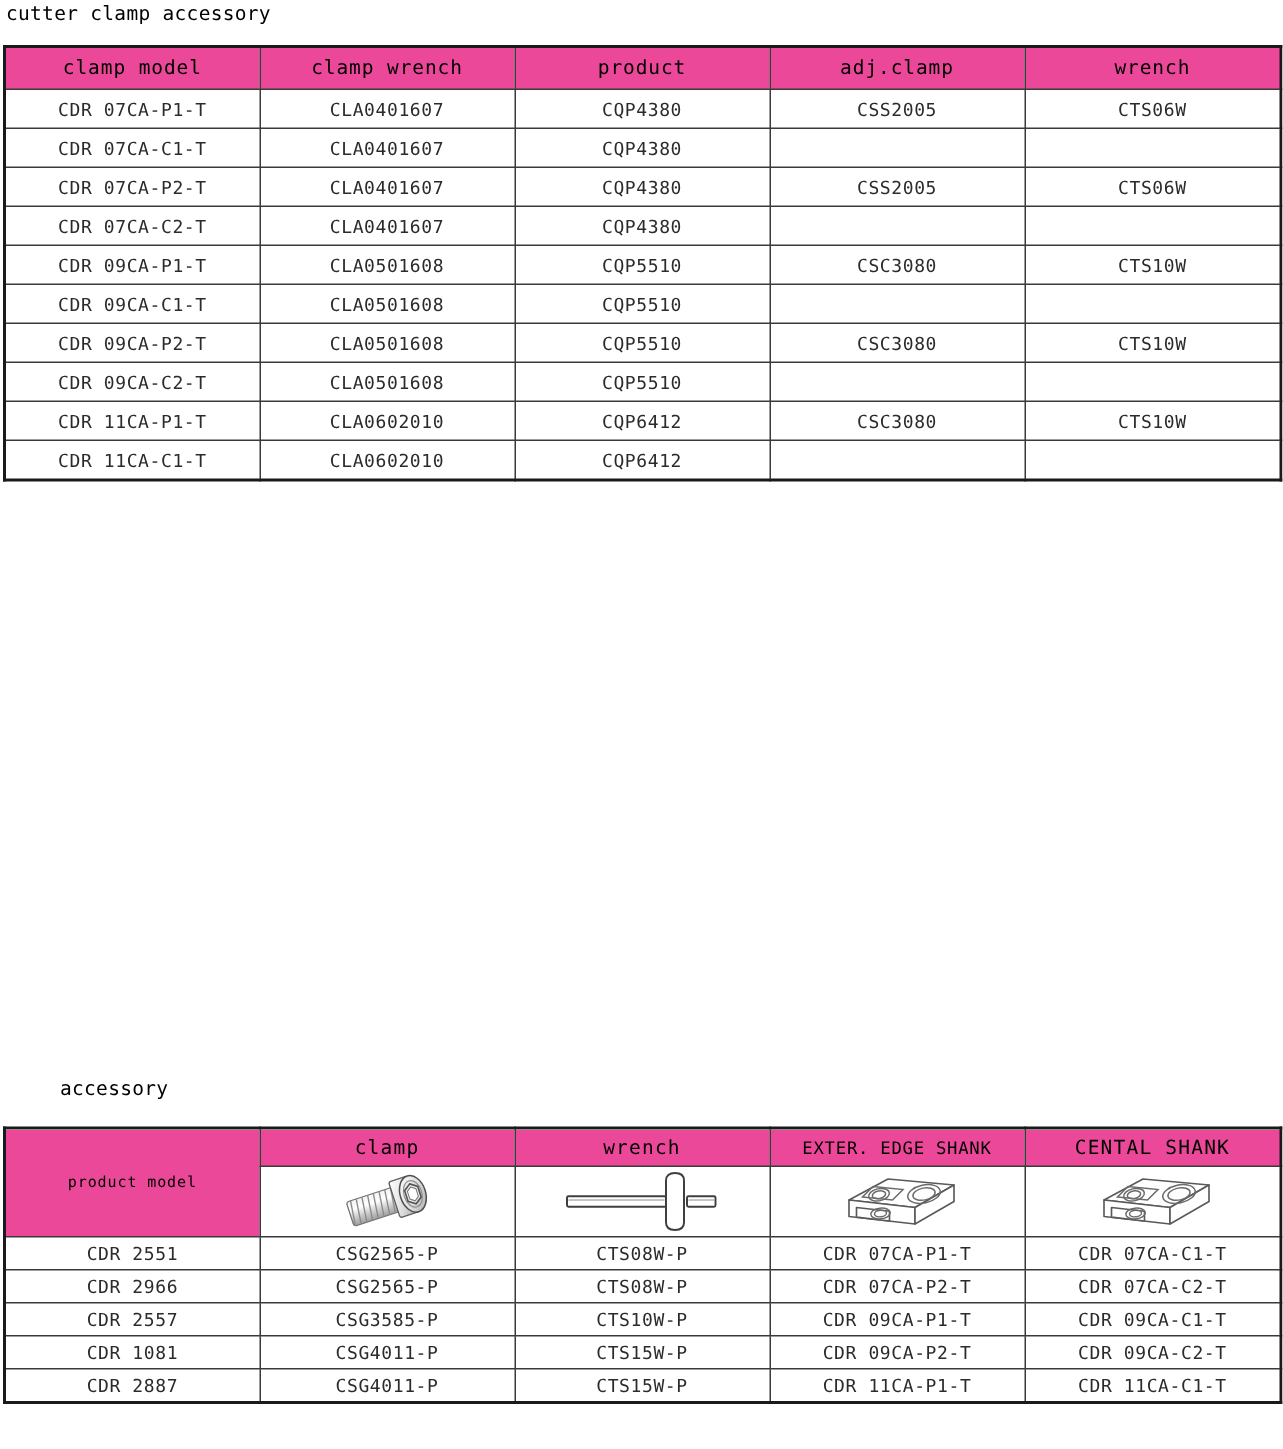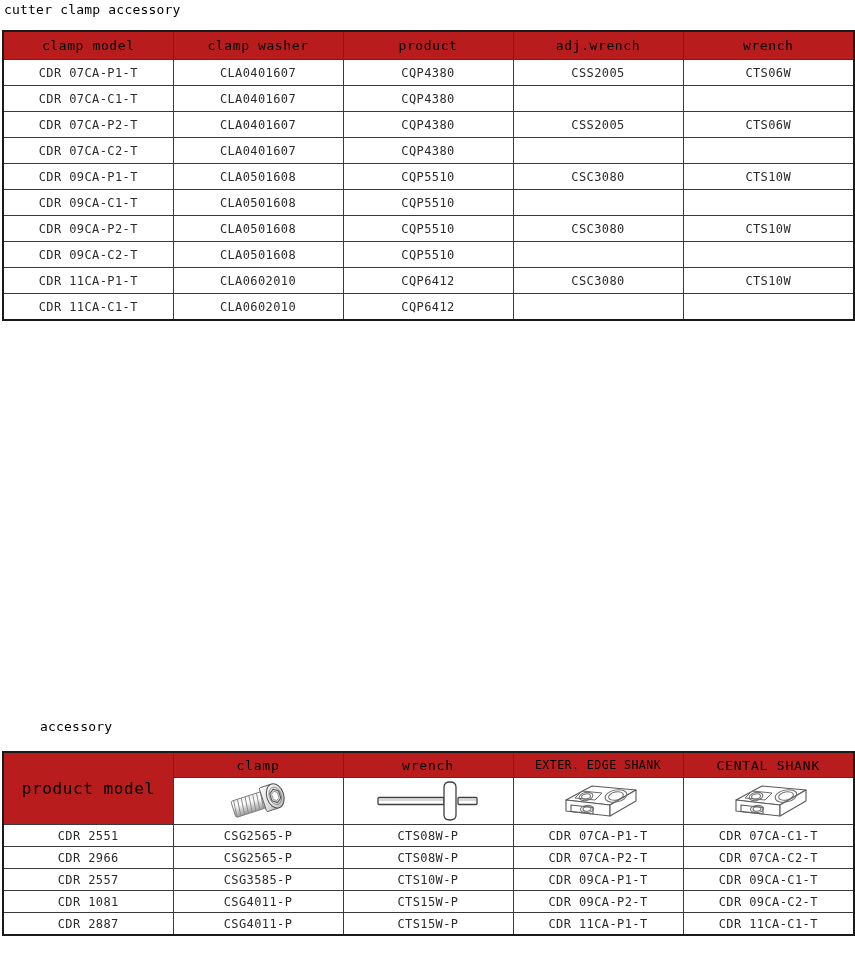--- a/index.html
+++ b/index.html
@@ -59,21 +59,21 @@
     font-family: "DejaVu Sans Mono", "Liberation Mono", monospace;
     font-weight: normal;
     padding: 0;
     white-space: nowrap;
     overflow: hidden;
   }
   table.spec {
     border: 2px solid #1a1a1a;
   }
   table.spec th.hdr {
-    background: #b91c1c;
+    background: #ec4899;
     color: #000000;
     font-size: 13px;
     letter-spacing: 0.6px;
   }
   table.spec td.cell {
     background: #ffffff;
     color: #2b2b2b;
     font-size: 12px;
     letter-spacing: 0.4px;
   }
@@ -98,21 +98,21 @@
     top: 751px;
     width: 851px;
   }
   #table-accessory col.c0 { width: 170px; }
   #table-accessory col.c1 { width: 170px; }
   #table-accessory col.c2 { width: 170px; }
   #table-accessory col.c3 { width: 170px; }
   #table-accessory col.c4 { width: 171px; }
 
   #table-accessory th.hdr.label-row { height: 24px; }
-  #table-accessory th.hdr.rowspan2  { height: 70px; font-size: 16px; }
+  #table-accessory th.hdr.rowspan2  { height: 70px; font-size: 10px; }
   #table-accessory td.pic-cell {
     height: 46px;
     background: #ffffff;
     border: 1px solid #3a3a3a;
   }
   #table-accessory td.cell { height: 21px; }
   #table-accessory th.hdr.small {
     font-size: 11.5px;
     letter-spacing: 0.5px;
     text-align: center;
@@ -142,23 +142,23 @@
     <colgroup>
       <col class="c0">
         <col class="c1">
         <col class="c2">
         <col class="c3">
         <col class="c4">
     </colgroup>
     <thead>
       <tr>
         <th class="hdr">clamp model</th>
-        <th class="hdr">clamp washer</th>
+        <th class="hdr">clamp wrench</th>
         <th class="hdr">product</th>
-        <th class="hdr">adj.wrench</th>
+        <th class="hdr">adj.clamp</th>
         <th class="hdr">wrench</th>
       </tr>
     </thead>
     <tbody>
       <tr>
         <td class="cell">CDR 07CA-P1-T</td>
         <td class="cell">CLA0401607</td>
         <td class="cell">CQP4380</td>
         <td class="cell">CSS2005</td>
         <td class="cell">CTS06W</td>

